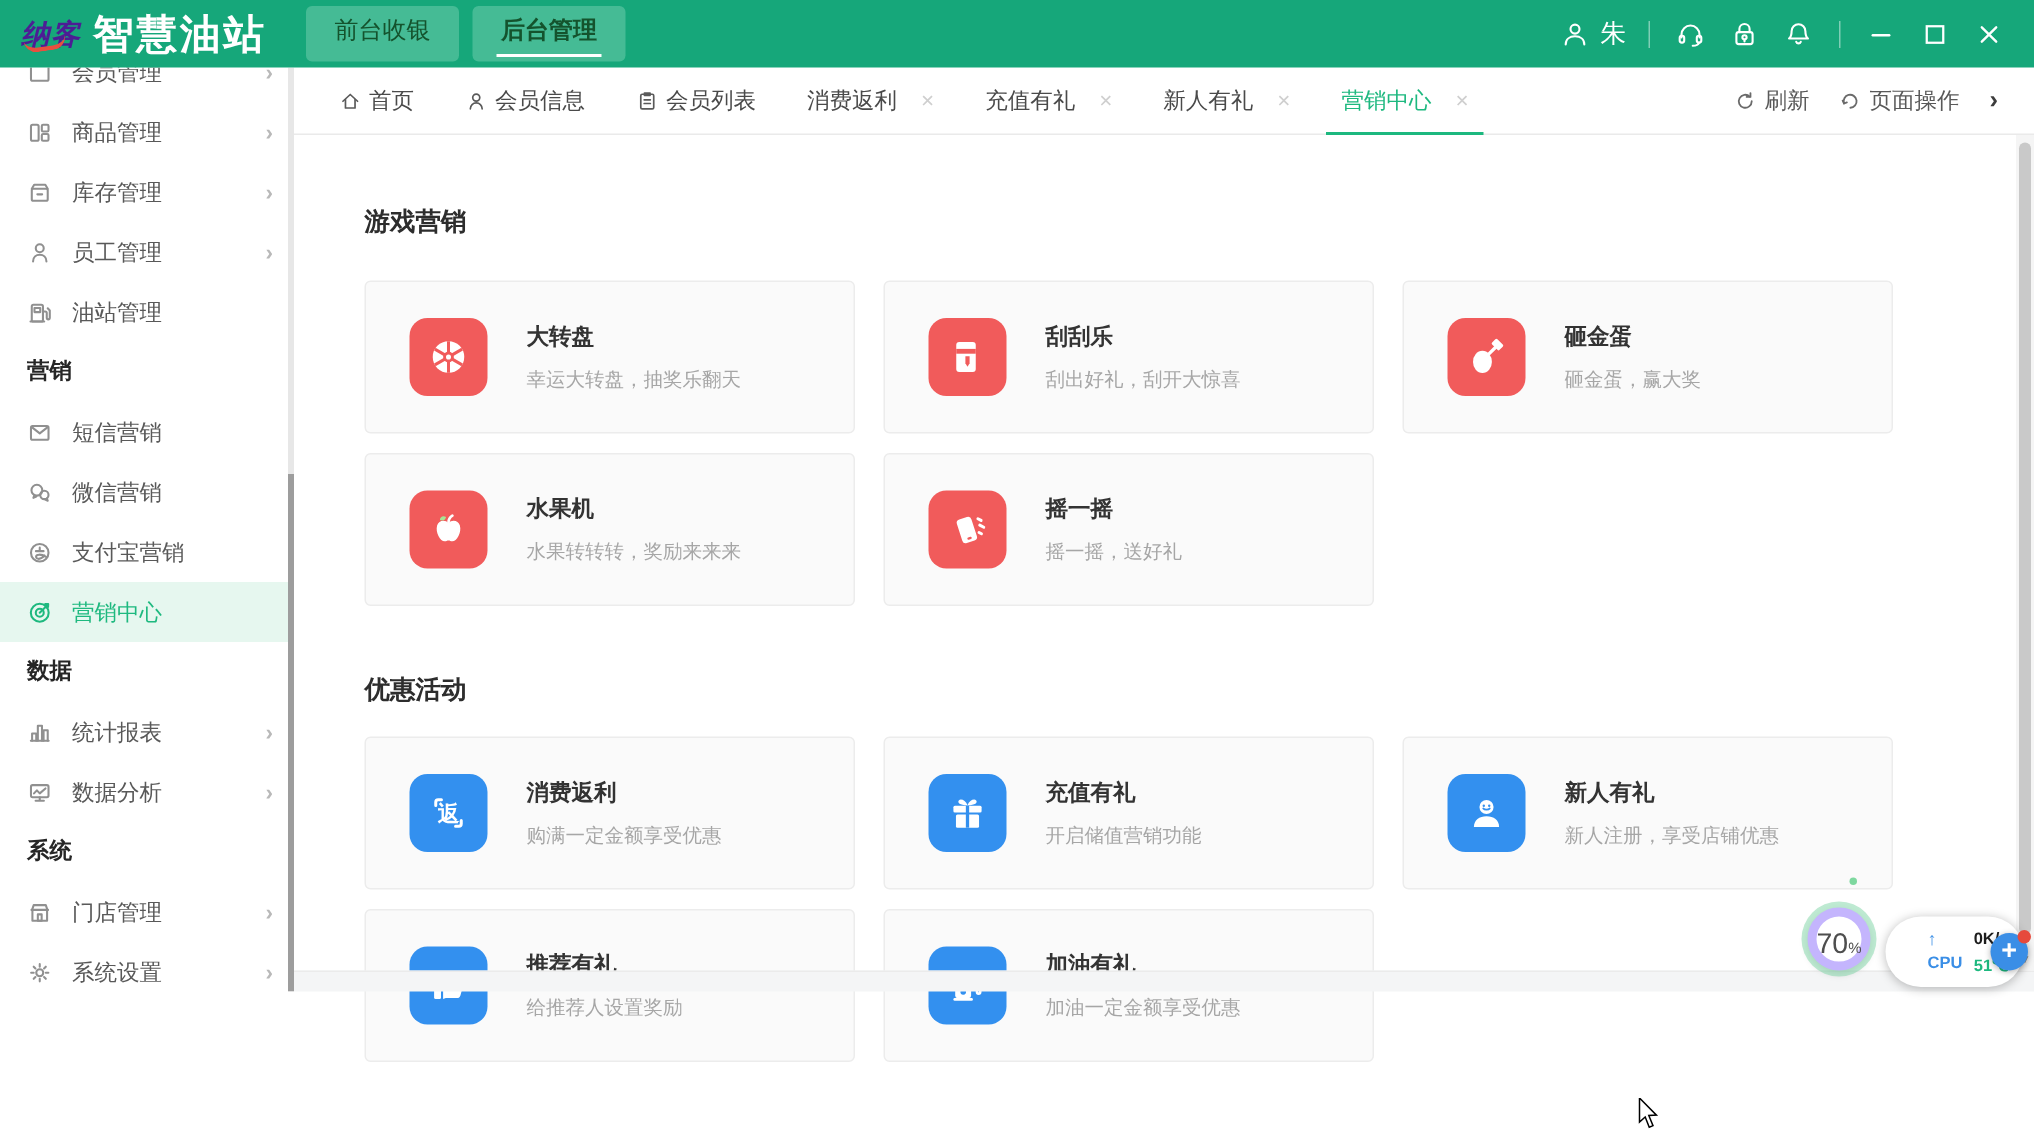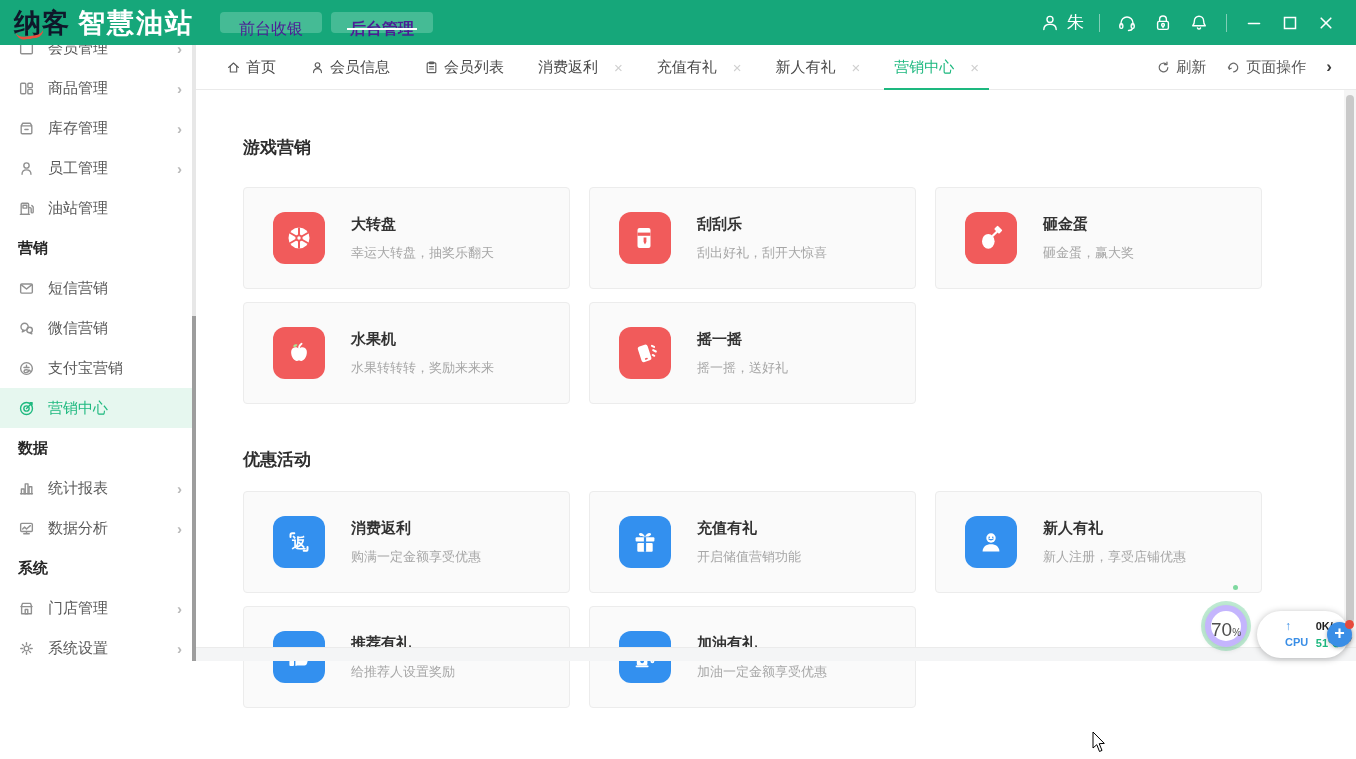--- a/index.html
+++ b/index.html
@@ -3,26 +3,26 @@
 <meta charset="utf-8">
 <style>
   * { box-sizing: border-box; margin:0; padding:0; }
   html,body { width:1356px; height:759px; overflow:hidden; }
   body { font-family:"Liberation Sans", sans-serif; background:#fff; position:relative; cursor:default; }
   svg { display:block; }
 
   
   .topbar { height:45px; background:#16a77a; display:flex; align-items:center; position:relative; z-index:10; }
   .logo { margin-left:14px; display:flex; align-items:center; gap:8px; white-space:nowrap; }
-  .logo-brand { color:#0f172a; font-size:27px; font-weight:bold; position:relative; letter-spacing:1px; }
+  .logo-brand { color:#4c1d95; font-size:19px; font-weight:bold; font-style:italic; position:relative; letter-spacing:1px; }
   .logo-brand::after { content:""; position:absolute; left:2px; bottom:2px; width:28px; height:6px;
       border-bottom:3px solid #e8503f; border-radius:0 0 10px 10px; transform:rotate(-8deg); }
   .logo-prod { color:#fff; font-size:27px; font-weight:bold; letter-spacing:2px; }
   .topnav { display:flex; margin-left:26px; gap:9px; align-items:center; height:45px; }
-  .topnav-tab { background:#45bb95; color:#4c1d95; font-size:16px; height:21px; line-height:34px;
+  .topnav-tab { background:#45bb95; color:#14532d; font-size:16px; height:37px; line-height:34px;
       padding:0 19px; border-radius:4px; position:relative; cursor:pointer; }
   .topnav-tab.active { font-weight:bold; }
   .topnav-tab.active::after { content:""; position:absolute; left:16px; right:16px; bottom:3px; height:2px; background:#fff; }
   .topbar-right { margin-left:auto; display:flex; align-items:center; padding-right:12px; }
   .tb-item { width:36px; height:45px; display:flex; align-items:center; justify-content:center; cursor:pointer; }
   .tb-user { display:flex; align-items:center; gap:7px; color:#fff; font-size:17px; cursor:pointer; padding:0 6px; }
   .tb-div { width:1px; height:18px; background:rgba(255,255,255,.45); margin:0 9px; }
 
   
   .main { display:flex; height:616px; }

